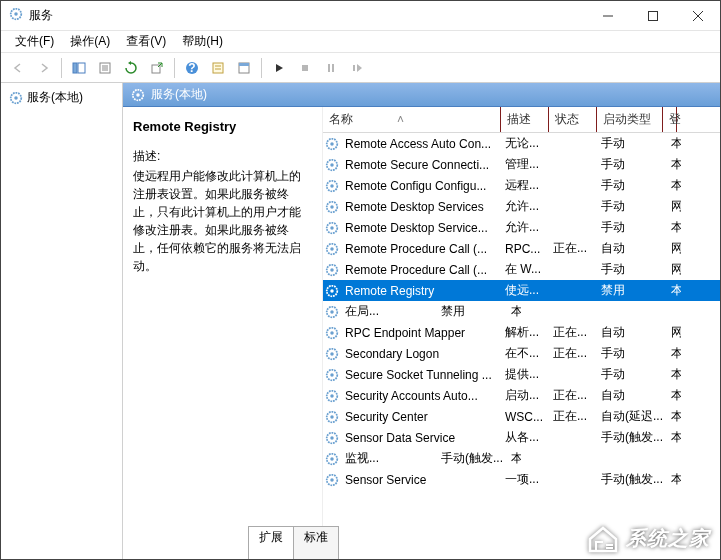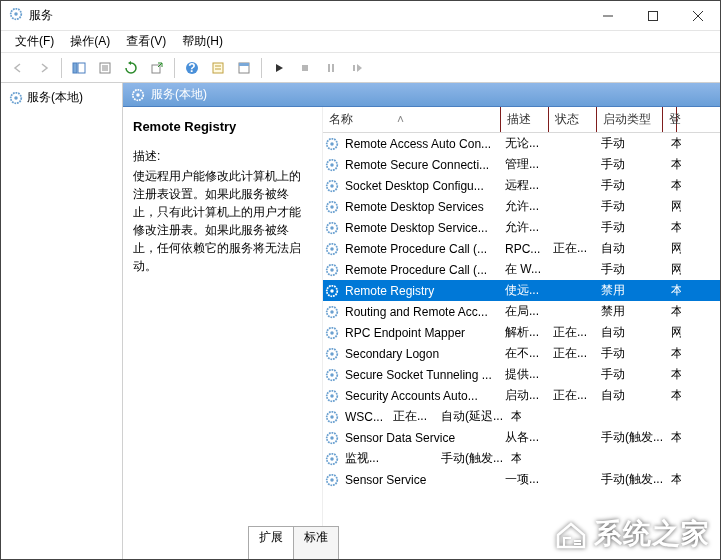--- a/index.html
+++ b/index.html
@@ -44,21 +44,21 @@
 .list-row.selected { background: #0078d7; color: #fff; }
 .list-row .cell { padding: 2px 4px; white-space: nowrap; overflow: hidden; text-overflow: ellipsis; }
 .list-row .gear { flex-shrink: 0; margin-right: 2px; }
 
 .tabs { position: absolute; bottom: 0; left: 125px; display: flex; height: 33px; }
 .tab { padding: 2px 10px; border: 1px solid #aaa; border-bottom: none; background: #f5f5f5; font-size: 12px; margin-right: -1px; }
 .tab.active { background: #fff; }
 
 .watermark { position: absolute; right: 10px; bottom: 6px; display: flex; align-items: center; gap: 6px; color: #fff; pointer-events: none; }
 .watermark svg { filter: drop-shadow(0 0 2px rgba(0,0,0,0.6)); }
-.watermark .wm-text { font-size: 28px; font-weight: bold; text-shadow: 0 0 4px rgba(0,0,0,0.7); letter-spacing: 1px; }
+.watermark .wm-text { font-size: 20px; font-style: italic; font-weight: bold; text-shadow: 0 0 4px rgba(0,0,0,0.7); letter-spacing: 1px; }
 
 .gear-icon { width: 14px; height: 14px; }
 </style>
 </head>
 <body>
 
 <div class="titlebar">
   <span class="gear">
     <svg class="gear-icon" viewBox="0 0 16 16">
         <circle cx="8" cy="8" r="6" fill="none" stroke="#6aa0d0" stroke-width="2" stroke-dasharray="2 1"></circle>
@@ -235,21 +235,21 @@
               <div class="cell col-desc">管理...</div>
               <div class="cell col-status"></div>
               <div class="cell" style="width:70px">手动</div>
               <div class="cell col-last">本</div>
             </div>
             <div class="list-row">
               <svg class="gear-icon gear" viewBox="0 0 16 16">
                 <circle cx="8" cy="8" r="6" fill="none" stroke="#6aa0d0" stroke-width="2" stroke-dasharray="2 1"></circle>
                 <circle cx="8" cy="8" r="2" fill="#6aa0d0"></circle>
               </svg>
-              <div class="cell col-name" style="width:160px">Socket Desktop Configu...</div>
+              <div class="cell col-name" style="width:160px">Remote Configu Configu...</div>
               <div class="cell col-desc">远程...</div>
               <div class="cell col-status"></div>
               <div class="cell" style="width:70px">手动</div>
               <div class="cell col-last">本</div>
             </div>
             <div class="list-row">
               <svg class="gear-icon gear" viewBox="0 0 16 16">
                 <circle cx="8" cy="8" r="6" fill="none" stroke="#6aa0d0" stroke-width="2" stroke-dasharray="2 1"></circle>
                 <circle cx="8" cy="8" r="2" fill="#6aa0d0"></circle>
               </svg>
@@ -301,21 +301,20 @@
               <div class="cell col-desc">使远...</div>
               <div class="cell col-status"></div>
               <div class="cell" style="width:70px">禁用</div>
               <div class="cell col-last">本</div>
             </div>
             <div class="list-row">
               <svg class="gear-icon gear" viewBox="0 0 16 16">
                 <circle cx="8" cy="8" r="6" fill="none" stroke="#6aa0d0" stroke-width="2" stroke-dasharray="2 1"></circle>
                 <circle cx="8" cy="8" r="2" fill="#6aa0d0"></circle>
               </svg>
-              <div class="cell col-name" style="width:160px">Routing and Remote Acc...</div>
               <div class="cell col-desc">在局...</div>
               <div class="cell col-status"></div>
               <div class="cell" style="width:70px">禁用</div>
               <div class="cell col-last">本</div>
             </div>
             <div class="list-row">
               <svg class="gear-icon gear" viewBox="0 0 16 16">
                 <circle cx="8" cy="8" r="6" fill="none" stroke="#6aa0d0" stroke-width="2" stroke-dasharray="2 1"></circle>
                 <circle cx="8" cy="8" r="2" fill="#6aa0d0"></circle>
               </svg>
@@ -356,20 +355,21 @@
               <div class="cell col-desc">启动...</div>
               <div class="cell col-status">正在...</div>
               <div class="cell" style="width:70px">自动</div>
               <div class="cell col-last">本</div>
             </div>
             <div class="list-row">
               <svg class="gear-icon gear" viewBox="0 0 16 16">
                 <circle cx="8" cy="8" r="6" fill="none" stroke="#6aa0d0" stroke-width="2" stroke-dasharray="2 1"></circle>
                 <circle cx="8" cy="8" r="2" fill="#6aa0d0"></circle>
               </svg>
+              <div class="cell col-name" style="width:160px">Security Center</div>
               <div class="cell col-desc">WSC...</div>
               <div class="cell col-status">正在...</div>
               <div class="cell" style="width:70px">自动(延迟...</div>
               <div class="cell col-last">本</div>
             </div>
             <div class="list-row">
               <svg class="gear-icon gear" viewBox="0 0 16 16">
                 <circle cx="8" cy="8" r="6" fill="none" stroke="#6aa0d0" stroke-width="2" stroke-dasharray="2 1"></circle>
                 <circle cx="8" cy="8" r="2" fill="#6aa0d0"></circle>
               </svg>

